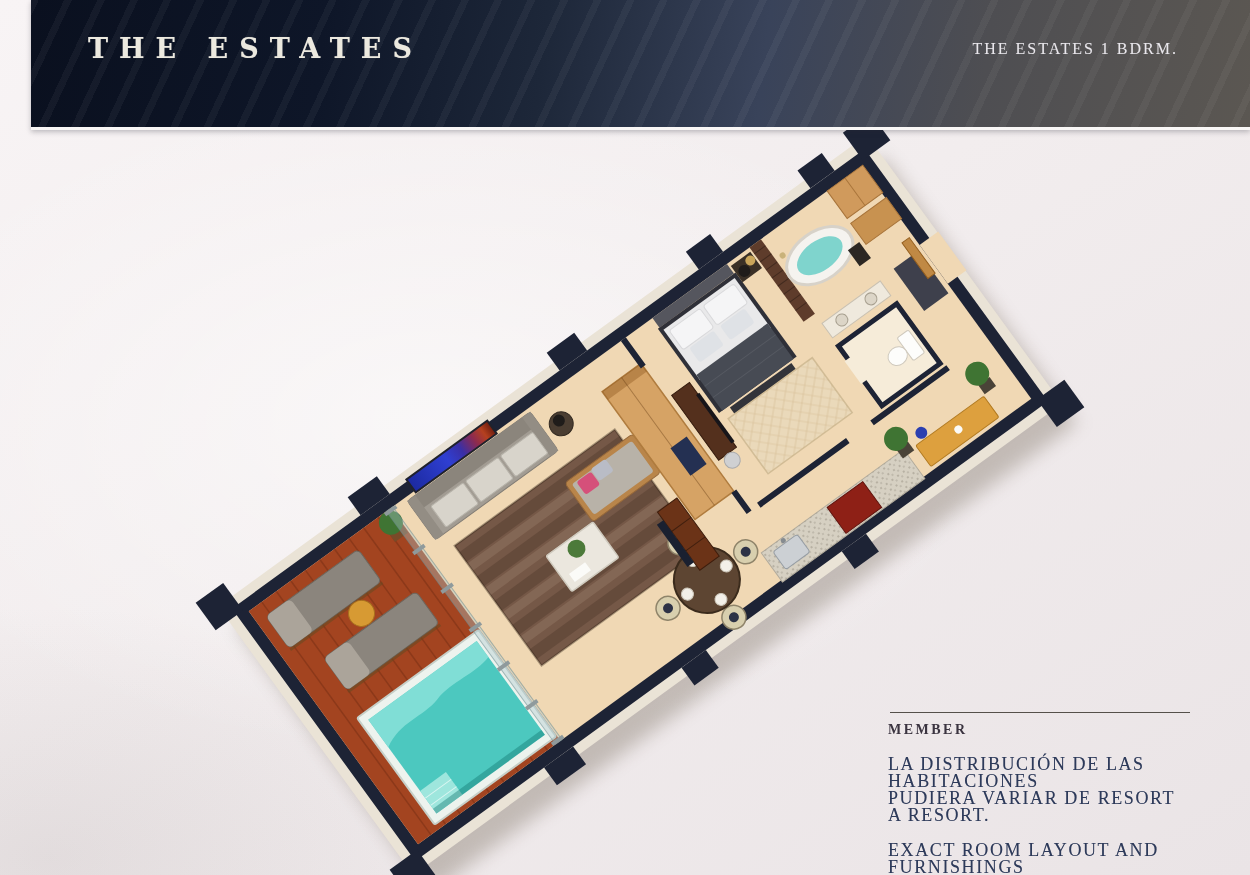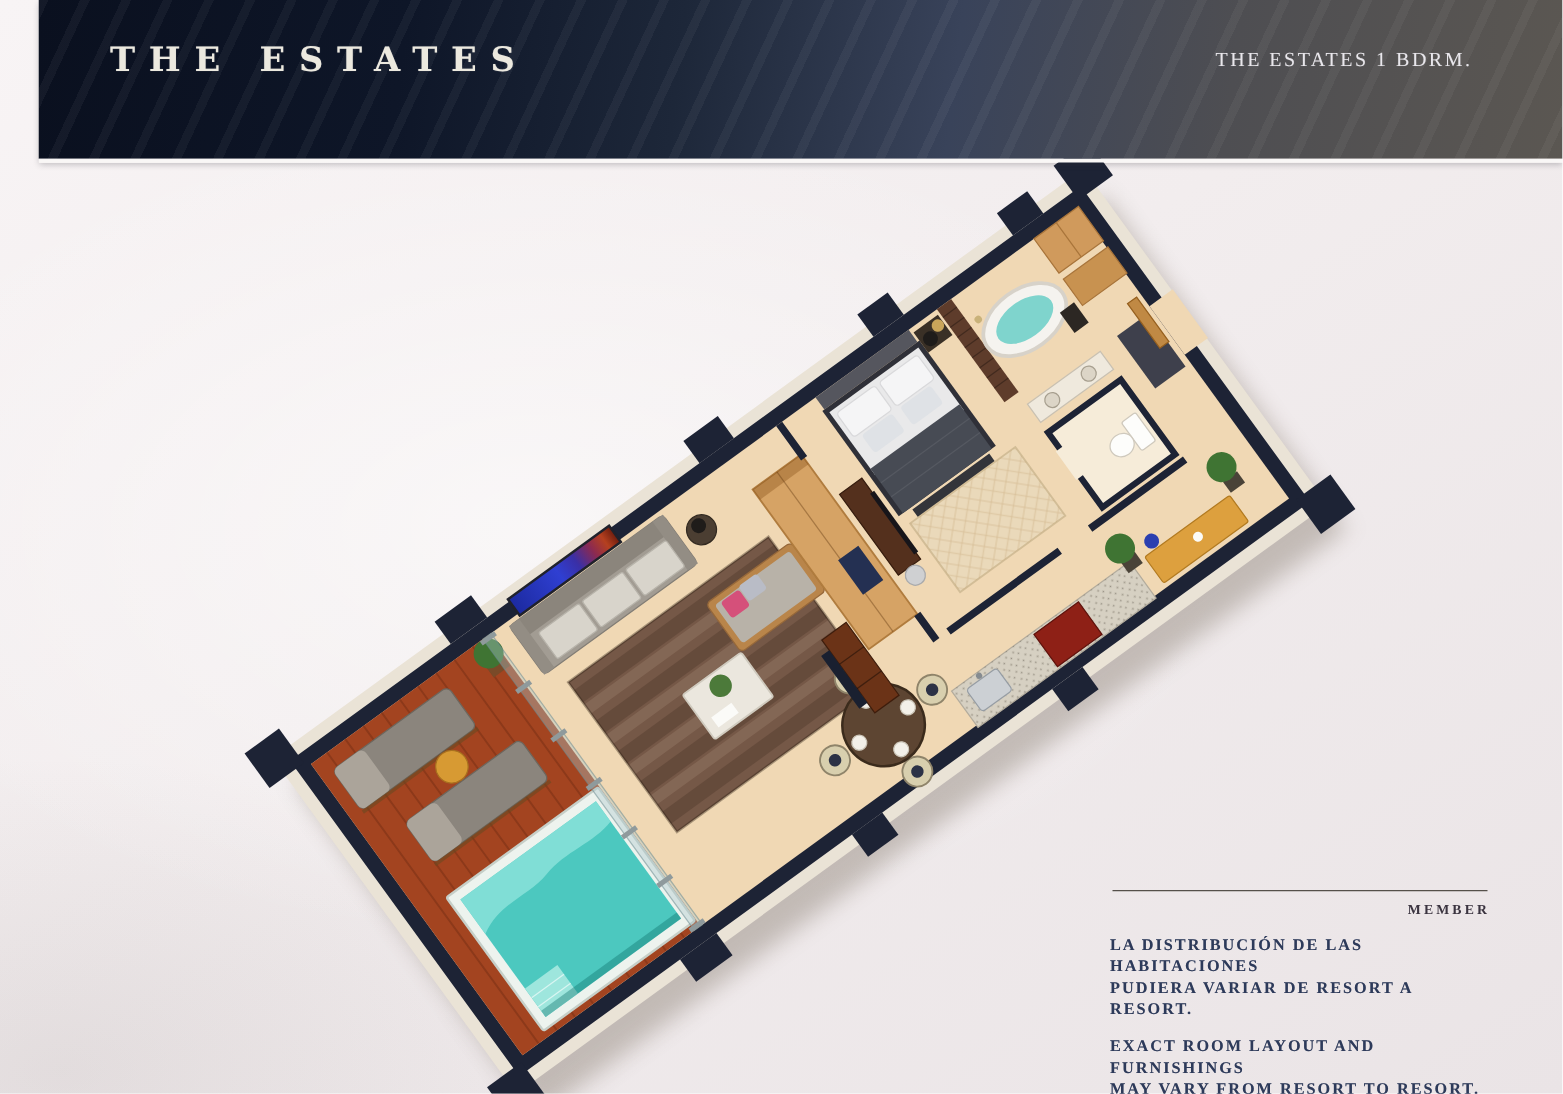--- a/index.html
+++ b/index.html
@@ -18,23 +18,23 @@
   .brand{position:absolute;left:57px;top:33px;margin:0;
     font-family:"DejaVu Serif","Liberation Serif",serif;font-weight:700;
     font-size:27px;letter-spacing:11px;color:var(--title_ivory,#ece9df);
     text-shadow:0 0 1px rgba(255,255,255,.25);white-space:nowrap;}
   .unit-label{position:absolute;right:72px;top:40px;
     font-family:"Liberation Serif",serif;font-size:16px;letter-spacing:2px;
     color:var(--label_ivory,#e9e7ec);text-shadow:0 0 1px rgba(255,255,255,.2);white-space:nowrap;}
   .floorplan{position:absolute;left:0;top:0;}
   .disclaimer{position:absolute;left:888px;top:703px;width:304px;}
   .disclaimer hr{height:0;border:0;border-top:1.6px solid var(--rule,#55504a);margin:9px 2px 0;}
-  .member{font-family:"Liberation Serif",serif;font-weight:700;text-align:right;
-    font-size:11px;letter-spacing:2.5px;color:var(--member_text,#3b3440);margin-top:9px;}
-  .para{font-family:"Liberation Serif",serif;font-weight:700;font-size:13px;
+  .member{font-family:"Liberation Serif",serif;font-weight:700;text-align:left;
+    font-size:14px;letter-spacing:2.5px;color:var(--member_text,#3b3440);margin-top:9px;}
+  .para{font-family:"Liberation Serif",serif;font-weight:400;font-size:18px;
     letter-spacing:1.6px;line-height:17px;color:var(--body_text,#2d3a5a);
     white-space:pre-line;text-shadow:0 0 .5px rgba(45,58,90,.35);}
 </style>
 </head>
 <body>
 
 <div class="page">
 
   <svg class="floorplan" width="1250" height="875" viewBox="0 0 1250 875" aria-hidden="true">
     <defs>

